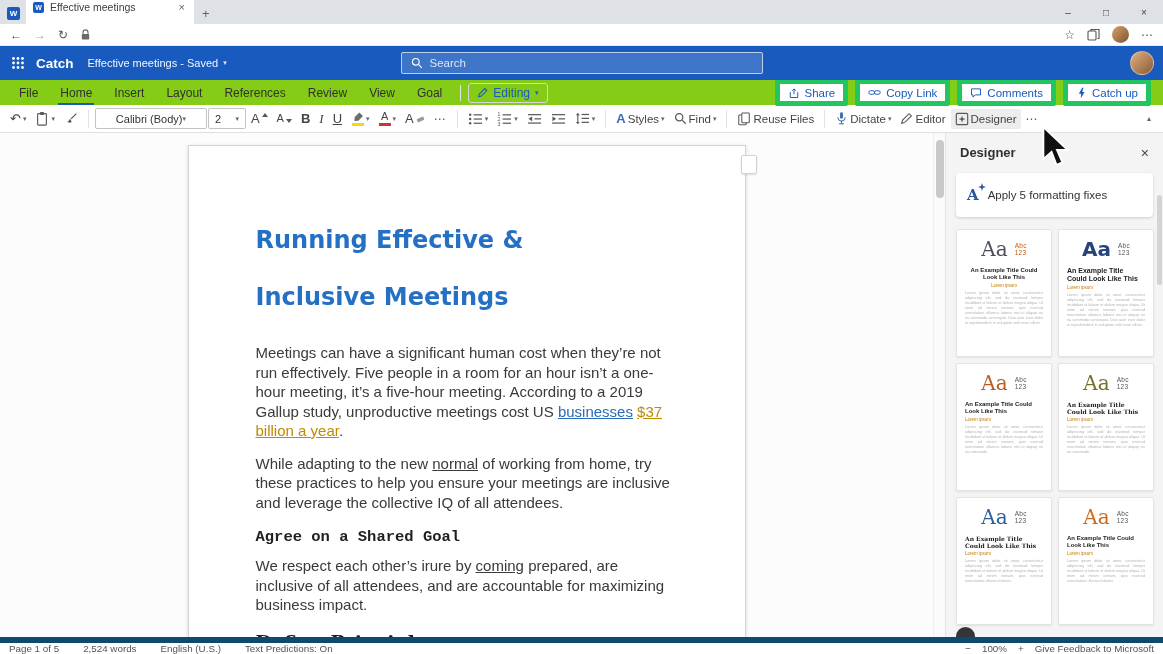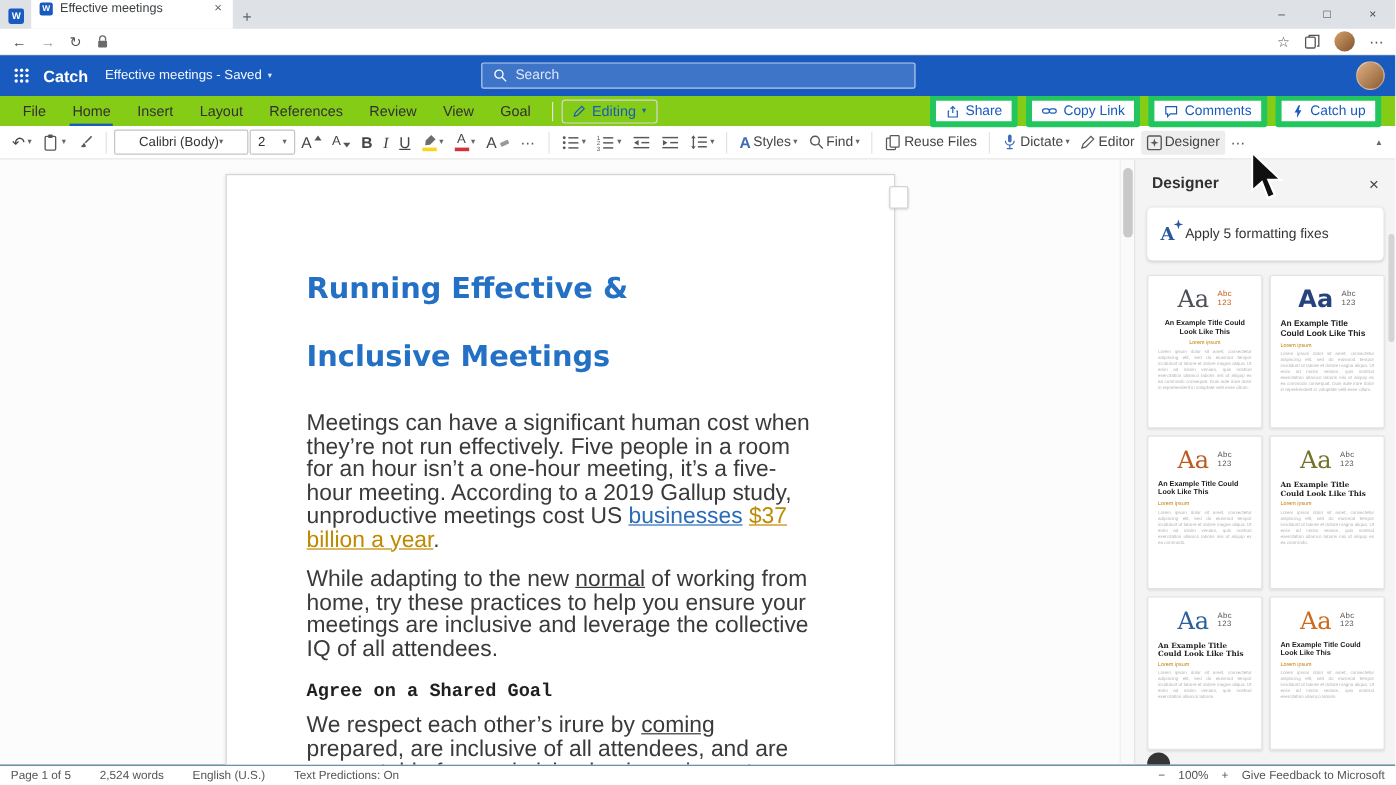--- a/index.html
+++ b/index.html
@@ -78,21 +78,21 @@
   .tbl { font-size:11.5px; color:#444; }
   .ellipsis { font-size:12px; color:#555; letter-spacing:1px; }
   .collapse-chev { margin-left:auto; font-size:8px; color:#666; padding:2px 6px; }
 
   
   .content { display:flex; height:504px; }
   .canvas { flex:1; position:relative; overflow:hidden; background:#fcfcfc; }
   .page { width:558px; margin:12px auto 0; background:#fff; border:1px solid #d4d4d4; box-shadow:0 1px 4px rgba(0,0,0,.14);
     min-height:760px; padding:66px 67px 40px; }
   .doc-title { font-family:"DejaVu Sans",sans-serif; font-weight:bold; color:#2470c4; font-size:24px; line-height:57px; margin-bottom:17px; }
-  .doc-p { font-size:19px; line-height:19.5px; color:#3a3a3a; margin-bottom:13px; }
+  .doc-p { font-size:15px; line-height:19.5px; color:#3a3a3a; margin-bottom:13px; }
   .doc-h-slab { font-family:"Liberation Mono",monospace; font-weight:bold; font-size:15.5px; color:#1f1f1f; margin:16px 0 10px; }
   .doc-h-serif { font-family:"DejaVu Serif",serif; font-weight:bold; font-size:19px; color:#1f1f1f; margin:16px 0 9px; }
   .run-underline { text-decoration:underline; }
   .run-link-blue { color:#2b6cb8; text-decoration:underline; }
   .run-link-gold { color:#bf8a00; text-decoration:underline; }
   .comment-anchor { position:absolute; left:741px; top:22px; width:16px; height:19px; background:#fff;
     border:1px solid #d2d2d2; border-radius:2px; box-shadow:0 1px 2px rgba(0,0,0,.12); }
 
   .doc-scrollbar { width:12px; background:#fafafa; border-left:1px solid #efefef; position:relative; flex:0 0 auto; }
   .doc-scrollbar .thumb { position:absolute; top:7px; left:2px; width:8px; height:58px; background:#c9c9c9; border-radius:4px; }
@@ -122,21 +122,21 @@
   .card-1 .pv-title { font-size:7px; line-height:8px; }
   .card-2 .aa { font-family:"DejaVu Serif",serif; color:#bb5b21; }
   .card-3 .aa { font-family:"DejaVu Serif",serif; color:#75712c; }
   .card-3 .pv-title, .card-4 .pv-title { font-family:"DejaVu Serif",serif; }
   .card-4 .aa { font-family:"DejaVu Serif",serif; color:#2d5e9d; }
   .card-5 .aa { font-family:"DejaVu Serif",serif; color:#cd6a1c; }
   .pane-footer-circle { position:absolute; left:10px; bottom:-9px; width:19px; height:19px; border-radius:50%; background:#353535; }
   .pane-scroll-thumb { position:absolute; right:1px; top:62px; width:5px; height:90px; background:#d4d4d4; border-radius:3px; }
 
   
-  .statusbar { height:17px; background:#fff; border-top:1px solid #0c4a6e; display:flex; align-items:center;
+  .statusbar { height:17px; background:#fff; border-top:6px solid #0c4a6e; display:flex; align-items:center;
     font-size:9.8px; color:#555; padding:0 9px; gap:24px; }
   .sb-right { margin-left:auto; display:flex; align-items:center; gap:11px; }
 
   
   .big-cursor { position:absolute; left:1041px; top:126px; z-index:999; }
 
   svg.ic { display:block; }
 </style>
 </head>
 <body>

